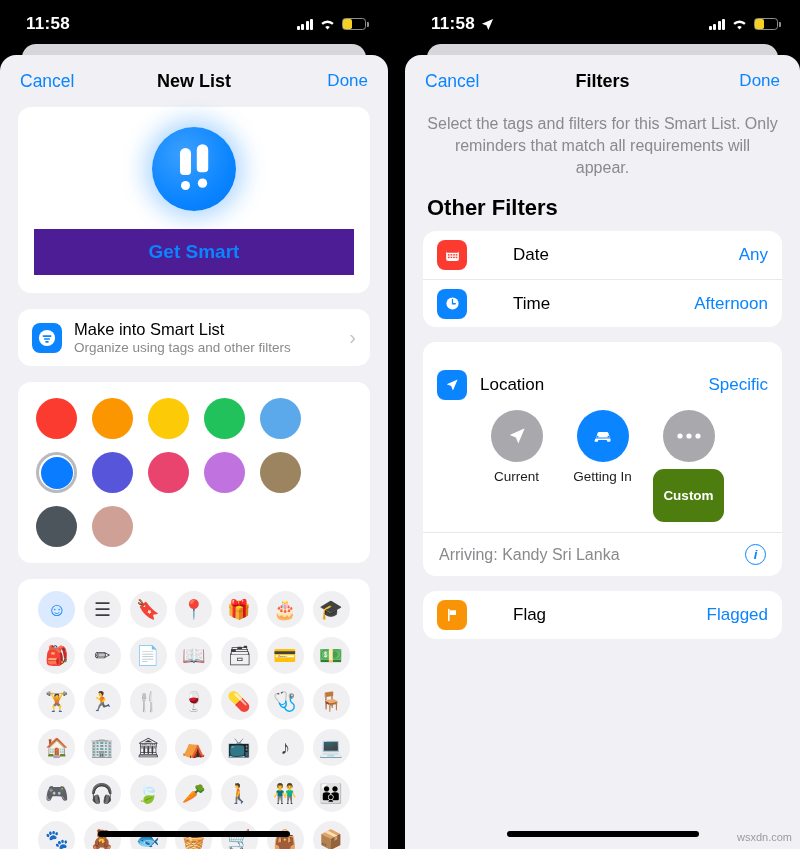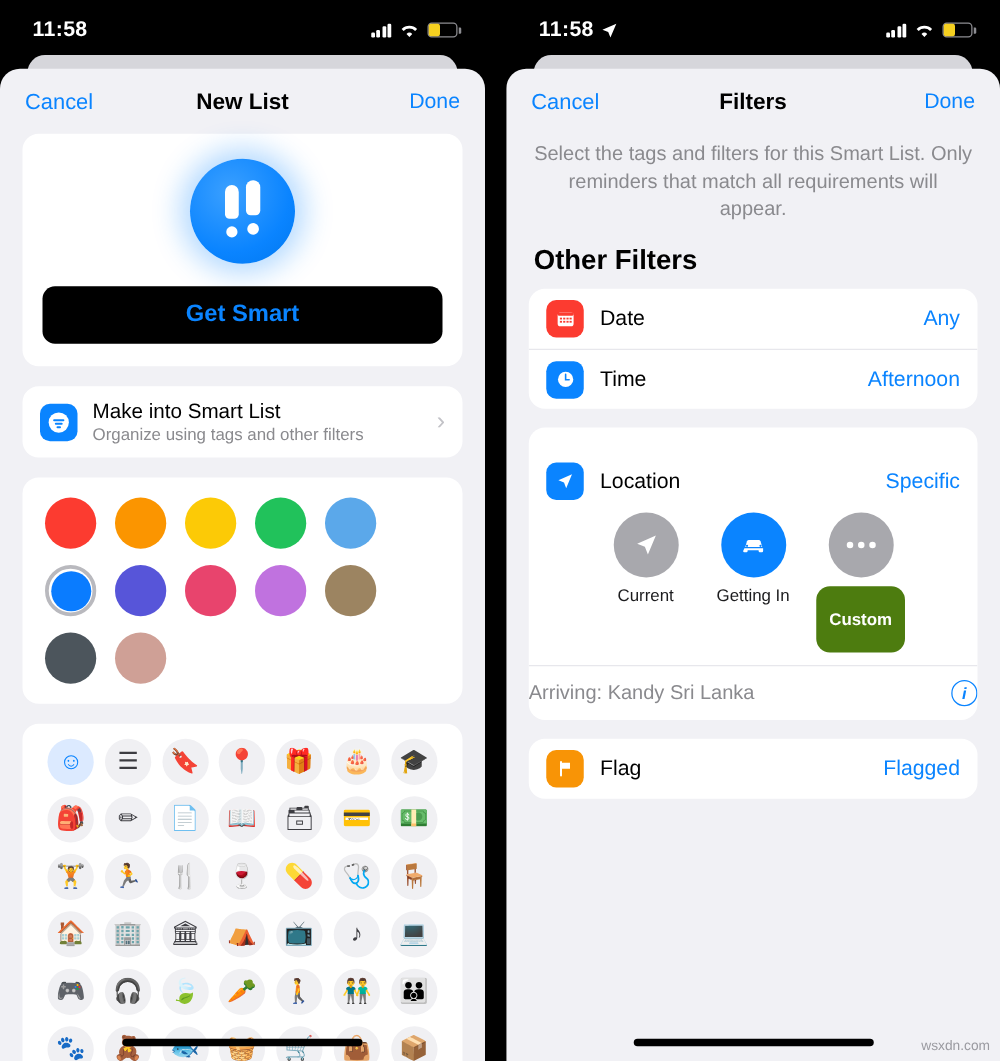--- a/index.html
+++ b/index.html
@@ -58,22 +58,22 @@
     background: radial-gradient(circle at 38% 32%, #3ba0ff 0%, #0a84ff 62%, #0077ef 100%);
     box-shadow: 0 0 22px 8px rgba(10,132,255,.30);
     display: flex; align-items: center; justify-content: center; gap: 6px;
   }
   .bang { position: relative; width: 11px; height: 42px; }
   .bang::before { content:""; position:absolute; top:0; left:0; width:11px; height:27px; background:#fff; border-radius:6px 6px 4px 4px; }
   .bang::after { content:""; position:absolute; bottom:0; left:1px; width:9px; height:9px; background:#fff; border-radius:50%; }
   .bang.b2 { transform: translateY(-3px) scale(1.04); }
 
   .get-smart {
-    margin-top: 18px; width: 100%; height: 46px; border-radius: 10px;
-    background: #000000; display: flex; align-items: center; justify-content: center;
+    margin-top: 18px; width: 100%; height: 46px; border-radius: 0;
+    background: #4c1d95; display: flex; align-items: center; justify-content: center;
     color: #0a84ff; font-size: 19px; font-weight: 700;
   }
 
   .row-link { display: flex; align-items: center; padding: 11px 14px; }
   .row-icon-sq { width: 30px; height: 30px; border-radius: 8px; display: flex; align-items: center; justify-content: center; flex: 0 0 auto; }
   .rl-texts { margin-left: 12px; flex: 1; }
   .rl-title { font-size: 16.5px; color: #000; }
   .rl-sub { font-size: 13.5px; color: #8a8a8e; margin-top: 1px; }
   .chev { color: #c2c2c7; font-size: 20px; }
 
@@ -85,34 +85,34 @@
 
   .icongrid { padding: 12px 16px 10px; display: grid; grid-template-columns: repeat(7, 1fr); row-gap: 9px; justify-items: center; }
   .ic { width: 37px; height: 37px; border-radius: 50%; background: #f0f0f3; display:flex; align-items:center; justify-content:center; color:#3c3c41; font-size:19px; line-height:1; }
   .ic.sel { background: #dceaff; color: #0a84ff; }
 
   
   .desc { padding: 6px 22px 14px; text-align: center; color: #8a8a8e; font-size: 16px; line-height: 1.38; }
   .section-h { font-size: 22px; font-weight: 700; color: #000; padding: 2px 22px 10px; }
 
   .fcard { background: #fff; border-radius: 13px; margin: 0 18px 15px; overflow: hidden; }
-  .frow { display: flex; align-items: center; height: 48px; padding: 0 14px; }
+  .frow { display: flex; align-items: center; height: 48px; padding: 0 14px; gap: 33px; }
   .frow + .frow { border-top: 1px solid #e7e7ec; }
   .f-label { margin-left: 13px; font-size: 17px; color: #000; }
   .f-value { margin-left: auto; font-size: 17px; color: #0a84ff; }
 
   .loc-head { display: flex; align-items: center; padding: 28px 14px 2px; }
   .loc-opts { display: flex; justify-content: center; padding: 8px 10px 10px; }
   .lo { display: flex; flex-direction: column; align-items: center; width: 86px; }
   .lo-circ { width: 52px; height: 52px; border-radius: 50%; display:flex; align-items:center; justify-content:center; color:#fff; }
   .lo-circ.grey { background: #a8a8ad; }
   .lo-circ.blue { background: #0a84ff; }
   .lo-lab { margin-top: 7px; font-size: 13.5px; color: #1c1c1e; }
   .lo-lab.pill { background: #4d7c0f; color: #fff; border-radius: 11px; padding: 19px 10px; font-weight: 700; }
-  .loc-sub { border-top: 1px solid #e7e7ec; display: flex; align-items: center; height: 44px; padding: 0 0; text-align: center; }
+  .loc-sub { border-top: 1px solid #e7e7ec; display: flex; align-items: center; height: 44px; padding: 0 16px; text-align: center; }
   .loc-sub-t { color: #8a8a8e; font-size: 16px; }
   .info-i { margin-left: auto; width: 21px; height: 21px; border: 1.6px solid #0a84ff; border-radius: 50%; color: #0a84ff; font-size: 13px; font-weight: 700; display:flex; align-items:center; justify-content:center; font-style: italic; }
 
   .home-ind { position: absolute; bottom: 12px; left: 50%; transform: translateX(-50%); width: 192px; height: 6px; background: #000; border-radius: 3px; }
   .watermark { position: absolute; right: 8px; bottom: 6px; font-size: 11px; color: #9a9aa0; }
   svg { display: block; }
 </style>
 </head>
 <body>
 

